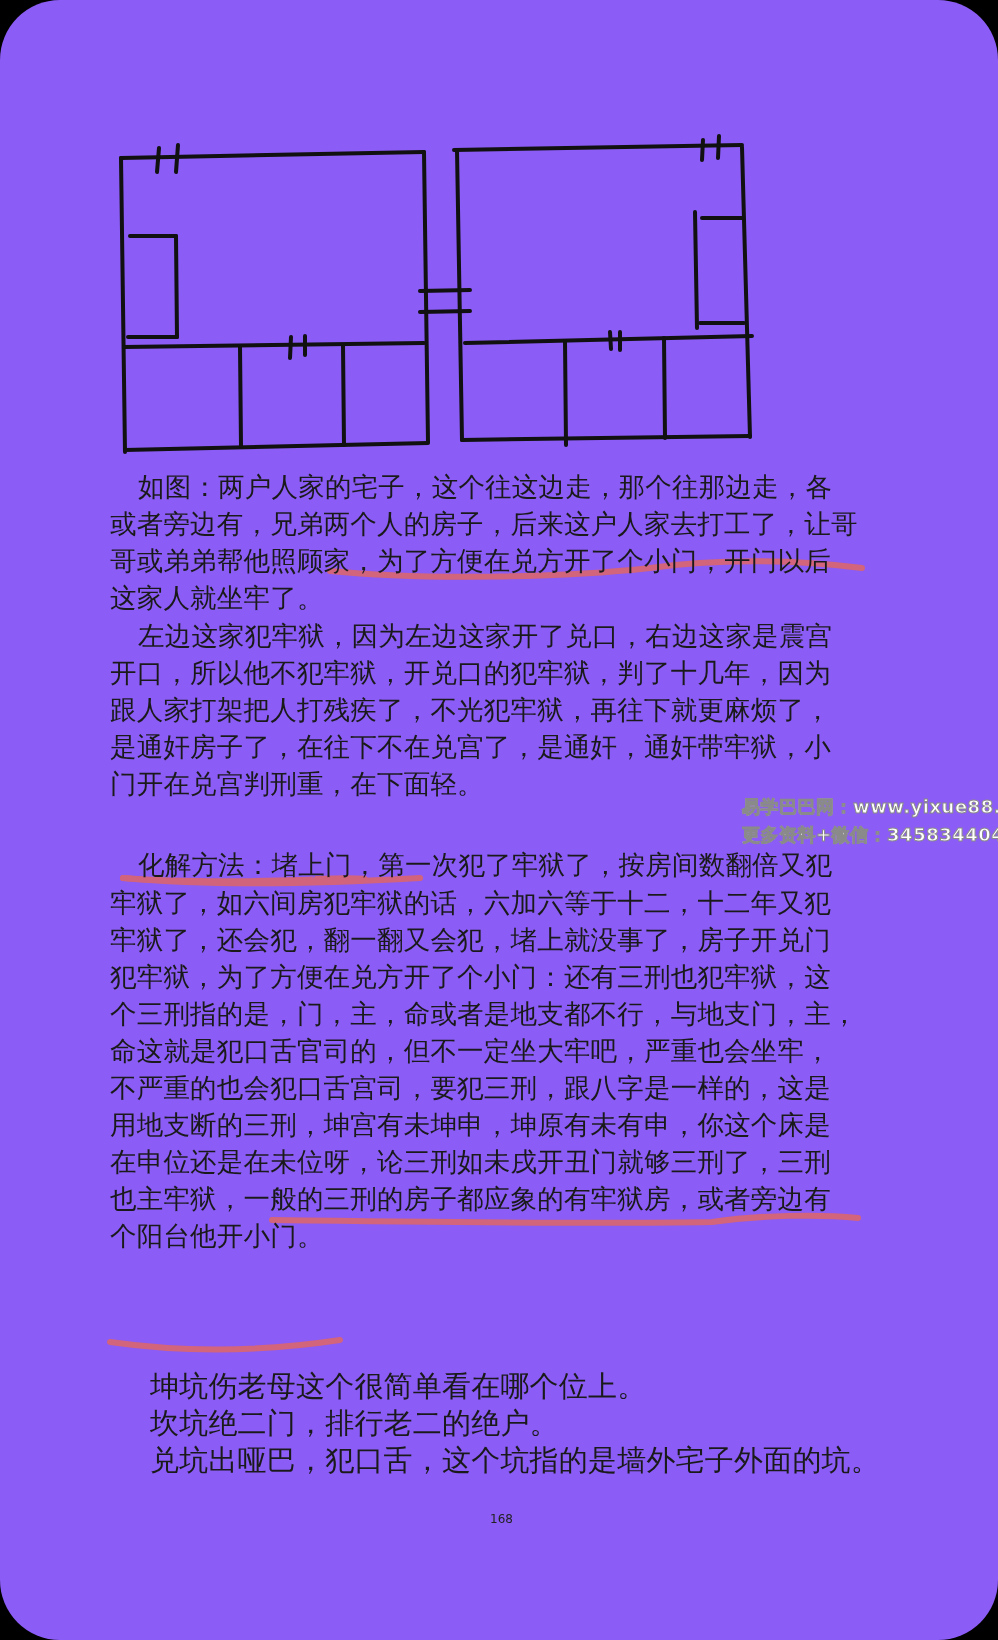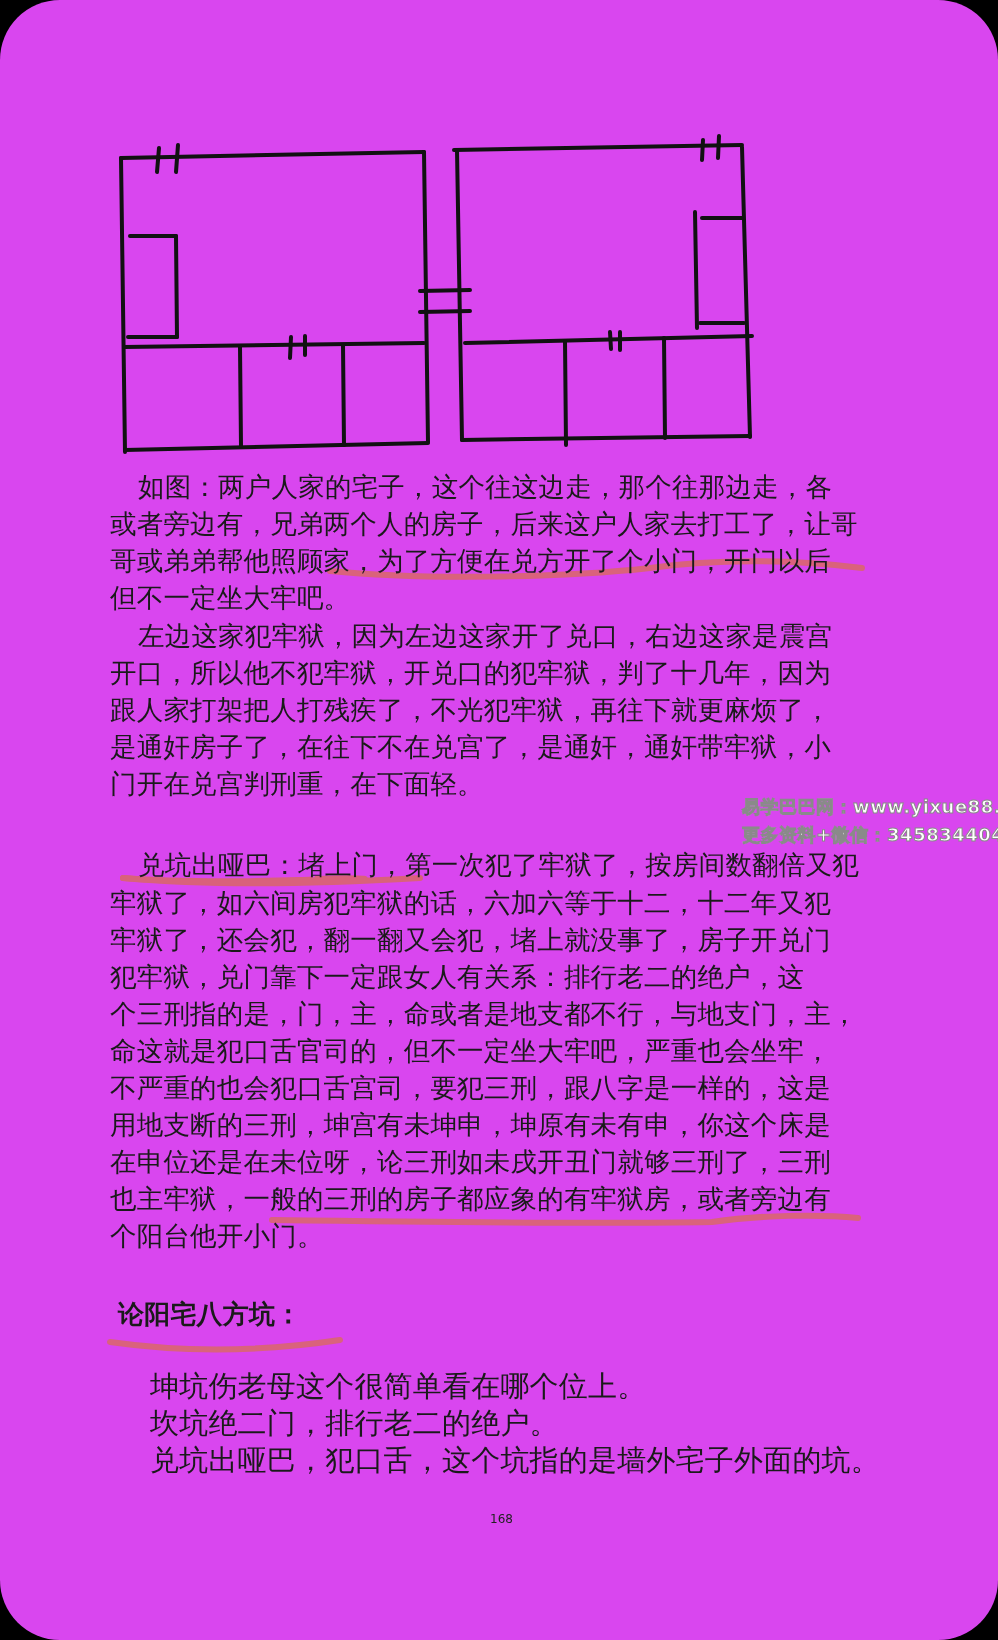--- a/index.html
+++ b/index.html
@@ -1,19 +1,19 @@
 <!DOCTYPE html>
 <html><head>
 <meta charset="utf-8">
 <style>
   html, body { margin:0; padding:0; background:#000; }
   body { width:998px; height:1640px; position:relative; overflow:hidden; }
   .page {
     position:absolute; left:0; top:0; width:998px; height:1640px;
-    background:#d946ef; border-radius:60px;
+    background:#8b5cf6; border-radius:60px;
     font-family: "DejaVu Sans", "Liberation Sans", sans-serif;
     color:#1a1a1a;
   }
   .diagram { position:absolute; left:0; top:0; }
   .line {
     position:absolute; left:110px; width:780px;
     font-size:26.5px; line-height:37px; height:37px;
     white-space:nowrap; letter-spacing:0.2px;
   }
   .ind { padding-left:28px; }
@@ -87,49 +87,48 @@
       <path d="M123 878 C 200 885, 300 885, 420 878"></path>
       <path d="M272 1220 C 420 1222, 600 1224, 712 1222 C 760 1215, 820 1214, 858 1218"></path>
       <path d="M110 1342 C 180 1352, 260 1352, 340 1340"></path>
     </g>
   </svg>
 
   <div>
     <div class="line ind" style="top:468px">如图：两户人家的宅子，这个往这边走，那个往那边走，各</div>
     <div class="line" style="top:505px">或者旁边有，兄弟两个人的房子，后来这户人家去打工了，让哥</div>
     <div class="line" style="top:542px">哥或弟弟帮他照顾家，为了方便在兑方开了个小门，开门以后</div>
-    <div class="line" style="top:579px">但不一定坐大牢吧。</div>
+    <div class="line" style="top:579px">这家人就坐牢了。</div>
   </div>
 
   <div>
     <div class="line ind" style="top:617px">左边这家犯牢狱，因为左边这家开了兑口，右边这家是震宫</div>
     <div class="line" style="top:654px">开口，所以他不犯牢狱，开兑口的犯牢狱，判了十几年，因为</div>
     <div class="line" style="top:691px">跟人家打架把人打残疾了，不光犯牢狱，再往下就更麻烦了，</div>
     <div class="line" style="top:728px">是通奸房子了，在往下不在兑宫了，是通奸，通奸带牢狱，小</div>
     <div class="line" style="top:765px">门开在兑宫判刑重，在下面轻。</div>
   </div>
 
   <div class="wm" style="left:742px;top:795px">易学巴巴网：www.yixue88.cn</div>
   <div class="wm" style="left:742px;top:823px">更多资料+微信：3458344044</div>
 
   <div>
-    <div class="line ind" style="top:846px">兑坑出哑巴：堵上门，第一次犯了牢狱了，按房间数翻倍又犯</div>
+    <div class="line ind" style="top:846px">化解方法：堵上门，第一次犯了牢狱了，按房间数翻倍又犯</div>
     <div class="line" style="top:884px">牢狱了，如六间房犯牢狱的话，六加六等于十二，十二年又犯</div>
     <div class="line" style="top:921px">牢狱了，还会犯，翻一翻又会犯，堵上就没事了，房子开兑门</div>
-    <div class="line" style="top:958px">犯牢狱，兑门靠下一定跟女人有关系：排行老二的绝户，这</div>
+    <div class="line" style="top:958px">犯牢狱，为了方便在兑方开了个小门：还有三刑也犯牢狱，这</div>
     <div class="line" style="top:995px">个三刑指的是，门，主，命或者是地支都不行，与地支门，主，</div>
     <div class="line" style="top:1032px">命这就是犯口舌官司的，但不一定坐大牢吧，严重也会坐牢，</div>
     <div class="line" style="top:1069px">不严重的也会犯口舌宫司，要犯三刑，跟八字是一样的，这是</div>
     <div class="line" style="top:1106px">用地支断的三刑，坤宫有未坤申，坤原有未有申，你这个床是</div>
     <div class="line" style="top:1143px">在申位还是在未位呀，论三刑如未戌开丑门就够三刑了，三刑</div>
     <div class="line" style="top:1180px">也主牢狱，一般的三刑的房子都应象的有牢狱房，或者旁边有</div>
     <div class="line" style="top:1217px">个阳台他开小门。</div>
   </div>
 
-  <div class="line heading" style="top:1296px;left:118px">论阳宅八方坑：</div>
 
   <div>
     <div class="line list" style="top:1368px">坤坑伤老母这个很简单看在哪个位上。</div>
     <div class="line list" style="top:1405px">坎坑绝二门，排行老二的绝户。</div>
     <div class="line list" style="top:1442px">兑坑出哑巴，犯口舌，这个坑指的是墙外宅子外面的坑。</div>
   </div>
 
   <div class="pagenum">168</div>
 </div>
 

